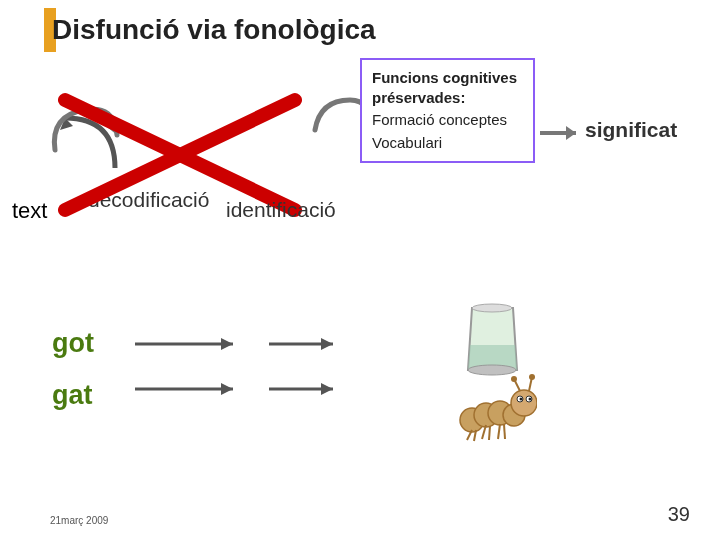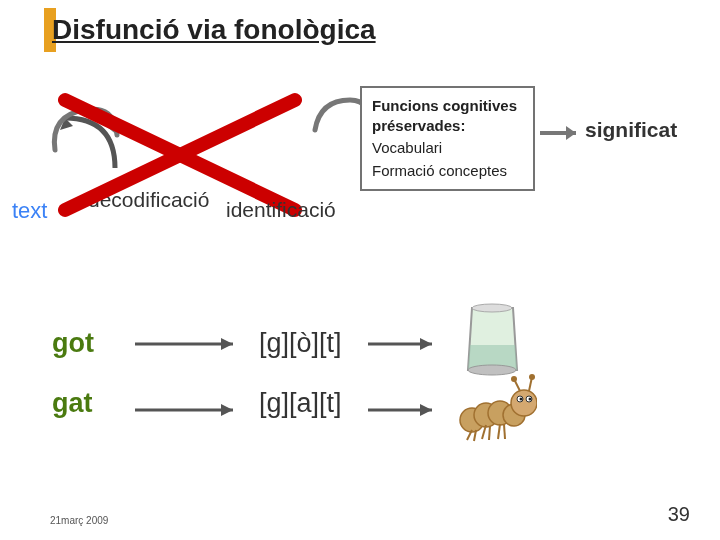--- a/index.html
+++ b/index.html
@@ -13,41 +13,39 @@
     }
 
     
     #title {
       position: absolute;
       top: 14px;
       left: 52px;
       font-size: 28px;
       font-weight: bold;
       color: #222;
-      text-decoration: underline;
     }
     #title-accent {
       position: absolute;
       top: 8px;
       left: 44px;
       width: 12px;
       height: 44px;
       background: #e8a020;
     }
 
     
     .info-box {
       position: absolute;
       top: 58px;
       left: 360px;
       width: 175px;
-      border: 2px solid #737373;
+      border: 2px solid #8b5cf6;
       padding: 8px 10px;
       background: #fff;
-      margin-top: 28px;
     }
     .info-box-title {
       font-size: 15px;
       font-weight: bold;
       color: #222;
       line-height: 1.3;
     }
     .info-box-item {
       font-size: 15px;
       color: #222;
@@ -73,21 +71,21 @@
     }
 
   </style>
 </head>
 <body>
 
 <div id="title-accent"></div>
 
 <h1 id="title">Disfunció via fonològica</h1>
 
-<div style="position:absolute;top:198px;left:12px;font-size:22px;color:#3b82f6;">text</div>
+<div style="position:absolute;top:198px;left:12px;font-size:22px;color:#000000;">text</div>
 
 <div style="position:absolute;top:108px;left:55px;">
   <svg width="70" height="65" viewBox="0 0 70 65">
     <path d="M 60 60 Q 60 10 10 10" stroke="#555" stroke-width="5" fill="none"></path>
     <polygon points="10,10 5,22 18,18" fill="#555"></polygon>
     <path d="M 10 10 Q 60 10 60 60" stroke="#555" stroke-width="5" fill="none" style="display:none"></path>
   </svg>
 </div>
 
 <svg style="position:absolute;top:95px;left:45px;" width="80" height="70" viewBox="0 0 80 70">
@@ -106,51 +104,49 @@
 
 <div style="position:absolute;top:198px;left:226px;font-size:21px;color:#333;">identificació</div>
 
 <svg style="position:absolute;top:95px;left:310px;" width="65" height="70" viewBox="0 0 65 70">
   <path d="M 5 35 Q 10 5 40 5 Q 62 5 62 35" stroke="#777" stroke-width="5" fill="none" stroke-linecap="round"></path>
   <polygon points="62,35 52,26 66,24" fill="#777"></polygon>
 </svg>
 
 <div class="info-box">
   <div class="info-box-title">Funcions cognitives préservades:</div>
+  <div class="info-box-item">Formació conceptes</div>
   <div class="info-box-item">Vocabulari</div>
-  <div class="info-box-item">Formació conceptes</div>
 </div>
 
 <svg style="position:absolute;top:118px;left:538px;" width="45" height="30" viewBox="0 0 45 30">
   <line x1="2" y1="15" x2="38" y2="15" stroke="#777" stroke-width="4"></line>
   <polygon points="38,15 28,8 28,22" fill="#777"></polygon>
 </svg>
 
 <div style="position:absolute;top:118px;left:585px;font-size:21px;color:#333;font-weight:bold;">significat</div>
 
 <div style="position:absolute;top:328px;left:52px;display:flex;align-items:center;gap:16px;">
   <span style="font-size:27px;font-weight:bold;color:#4a7a10;width:65px;">got</span>
   <svg width="110" height="18" viewBox="0 0 110 18">
     <line x1="2" y1="9" x2="100" y2="9" stroke="#555" stroke-width="3"></line>
     <polygon points="100,9 88,3 88,15" fill="#555"></polygon>
   </svg>
-  <span style="font-size:27px;color:#333;">[g][ò][t]</span>
   <svg width="75" height="18" viewBox="0 0 75 18" style="margin-left:8px;">
     <line x1="2" y1="9" x2="66" y2="9" stroke="#555" stroke-width="3"></line>
     <polygon points="66,9 54,3 54,15" fill="#555"></polygon>
   </svg>
 </div>
 
-<div style="position:absolute;top:388px;left:52px;display:flex;align-items:flex-end;gap:16px;">
+<div style="position:absolute;top:380px;left:52px;display:flex;align-items:flex-start;gap:16px;">
   <span style="font-size:27px;font-weight:bold;color:#4a7a10;width:65px;">gat</span>
   <svg width="110" height="18" viewBox="0 0 110 18">
     <line x1="2" y1="9" x2="100" y2="9" stroke="#555" stroke-width="3"></line>
     <polygon points="100,9 88,3 88,15" fill="#555"></polygon>
   </svg>
-  <span style="font-size:27px;color:#333;">[g][a][t]</span>
   <svg width="75" height="18" viewBox="0 0 75 18" style="margin-left:8px;">
     <line x1="2" y1="9" x2="66" y2="9" stroke="#555" stroke-width="3"></line>
     <polygon points="66,9 54,3 54,15" fill="#555"></polygon>
   </svg>
 </div>
 
 <div style="position:absolute;top:300px;left:460px;">
   <svg width="65" height="78" viewBox="0 0 65 78">
 
     <path d="M 12 8 L 8 70 L 57 70 L 53 8 Z" fill="#e0f0e0" stroke="#999" stroke-width="2"></path>

